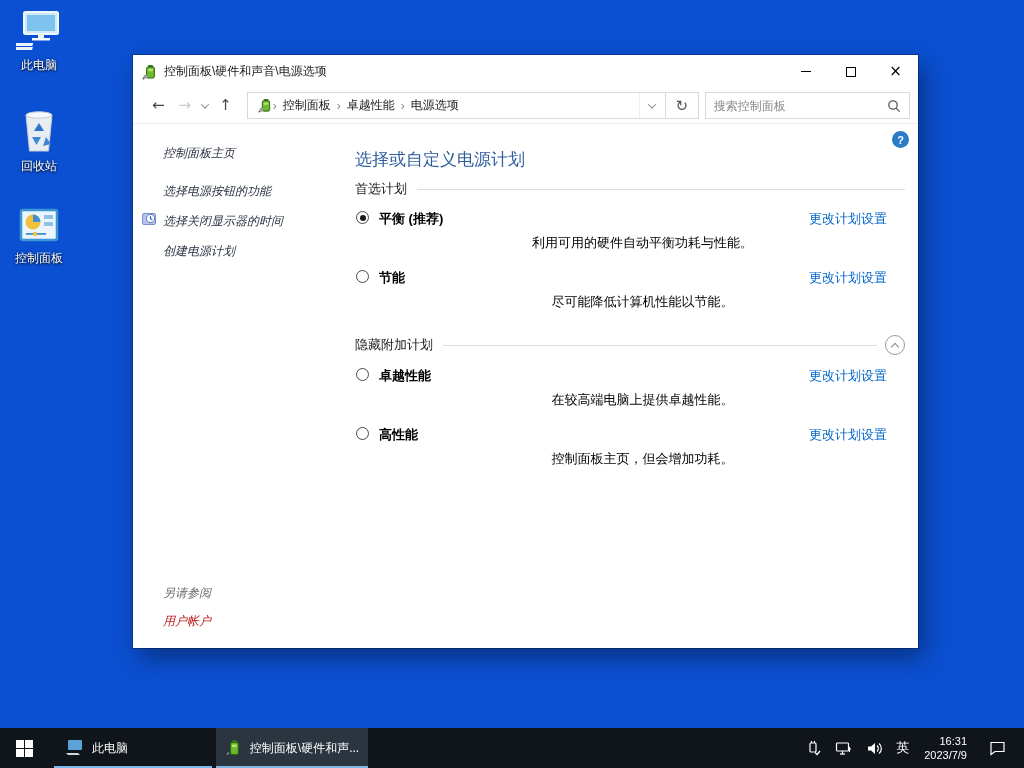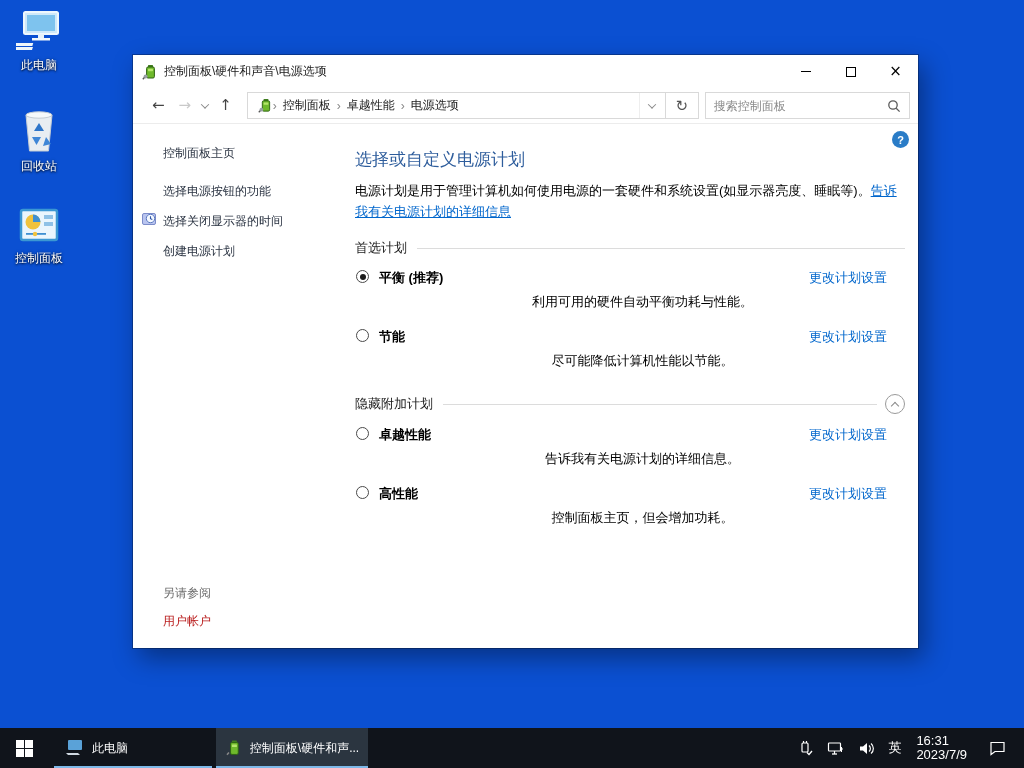--- a/index.html
+++ b/index.html
@@ -55,21 +55,21 @@
                      font-family:"Liberation Sans","DejaVu Sans",sans-serif; }
   .searchbox input::placeholder { color:#8a8a8a; opacity:1; }
   .searchbox .mag { flex:none; margin-right:8px; display:flex; }
 
   
   .content { flex:1; position:relative; background:#fff; overflow:hidden; }
   .help-btn { position:absolute; top:7px; right:9px; width:17px; height:17px; border-radius:50%;
               background:#2a7cc7; color:#fff; font-size:11px; font-weight:bold;
               display:flex; align-items:center; justify-content:center; }
 
-  .sidebar { position:absolute; left:0; top:0; width:222px; height:100%; padding:21px 0 0 30px; font-size:12px; color:#2a3342; }
+  .sidebar { position:absolute; left:0; top:0; width:222px; height:100%; padding:21px 0 0 30px; font-size:12px; color:#2a3342;font-style:italic; }
   .side-item { margin-bottom:13px; position:relative; cursor:default; white-space:nowrap; }
   .side-item.first { margin-bottom:21px; }
   .side-item .mini-ic { position:absolute; left:-21px; top:-1px; }
   .see-also { position:absolute; left:30px; top:461px; font-size:12px; }
   .see-also .hdr { color:#6d6d6d; margin-bottom:11px; }
   .see-also .itm { color:#b91c1c; cursor:default; }
 
   .main { position:absolute; left:222px; top:0; width:550px; padding-top:24px; }
   .main h1 { font-size:17px; font-weight:normal; color:#2e5d9c; margin-bottom:9px; }
   .main .intro { font-size:13px; line-height:21px; color:#000; margin-bottom:17px; }
@@ -96,21 +96,21 @@
   .startbtn { width:48px; display:flex; align-items:center; justify-content:center; }
   .winlogo { width:17px; height:17px; display:grid; grid-template-columns:8px 8px; grid-template-rows:8px 8px; gap:1px; }
   .winlogo span { background:#fff; }
   .task { position:relative; display:flex; align-items:center; padding:0 10px; font-size:12px; margin-left:6px; width:158px; }
   .task .tlabel { margin-left:8px; white-space:nowrap; overflow:hidden; }
   .task .uline { position:absolute; left:0; right:0; bottom:0; height:2px; background:#7db8e8; }
   .task.active { background:#2b3540; width:152px; margin-left:4px; }
   .tray { margin-left:auto; display:flex; align-items:center; padding-right:12px; }
   .tray-ic { margin:0 7px; display:flex; align-items:center; }
   .lang { font-size:13px; margin:0 7px; }
-  .clock { text-align:left; font-size:13px; line-height:14px; margin:16px 8px; }
+  .clock { text-align:right; font-size:11px; line-height:14px; margin:16px 8px; }
   .action-ic { margin-left:14px; margin-right:6px; display:flex; }
 </style>
 </head>
 <body>
 
 <div class="dicon" style="left:1px; top:10px;">
   <svg class="ic" width="46" height="44" viewBox="0 0 46 44">
     <rect x="8" y="2" width="34" height="22" rx="1.5" fill="#cfe9fa" stroke="#eef7fd" stroke-width="2"></rect>
     <rect x="11" y="5" width="28" height="16" fill="#7ec3ee"></rect>
     <rect x="22" y="24" width="6" height="4" fill="#e8f2f9"></rect>
@@ -231,23 +231,20 @@
       <div class="side-item">创建电源计划</div>
 
       <div class="see-also">
         <div class="hdr">另请参阅</div>
         <div class="itm">用户帐户</div>
       </div>
     </div>
 
     <div class="main">
       <h1>选择或自定义电源计划</h1>
-      <div class="intro">
-        <span>电源计划是用于管理计算机如何使用电源的一套硬件和系统设置(如显示器亮度、睡眠等)。</span><span class="link">告诉我有关电源计划的详细信息</span>
-      </div>
 
       <div class="sect-hdr">
         <span>首选计划</span>
         <span class="rule"></span>
       </div>
 
       <div class="plan-row">
         <span class="radio checked"></span>
         <span class="plan-name">平衡 (推荐)</span>
         <span class="plan-link">更改计划设置</span>
@@ -267,21 +264,21 @@
         <span class="collapse-btn">
             <span class="chev up"></span>
           </span>
       </div>
 
       <div class="plan-row">
         <span class="radio"></span>
         <span class="plan-name">卓越性能</span>
         <span class="plan-link">更改计划设置</span>
       </div>
-      <div class="plan-desc">告诉我有关电源计划的详细信息。</div>
+      <div class="plan-desc">在较高端电脑上提供卓越性能。</div>
 
       <div class="plan-row">
         <span class="radio"></span>
         <span class="plan-name">高性能</span>
         <span class="plan-link">更改计划设置</span>
       </div>
       <div class="plan-desc last">控制面板主页，但会增加功耗。</div>
     </div>
   </div>
 </div>

